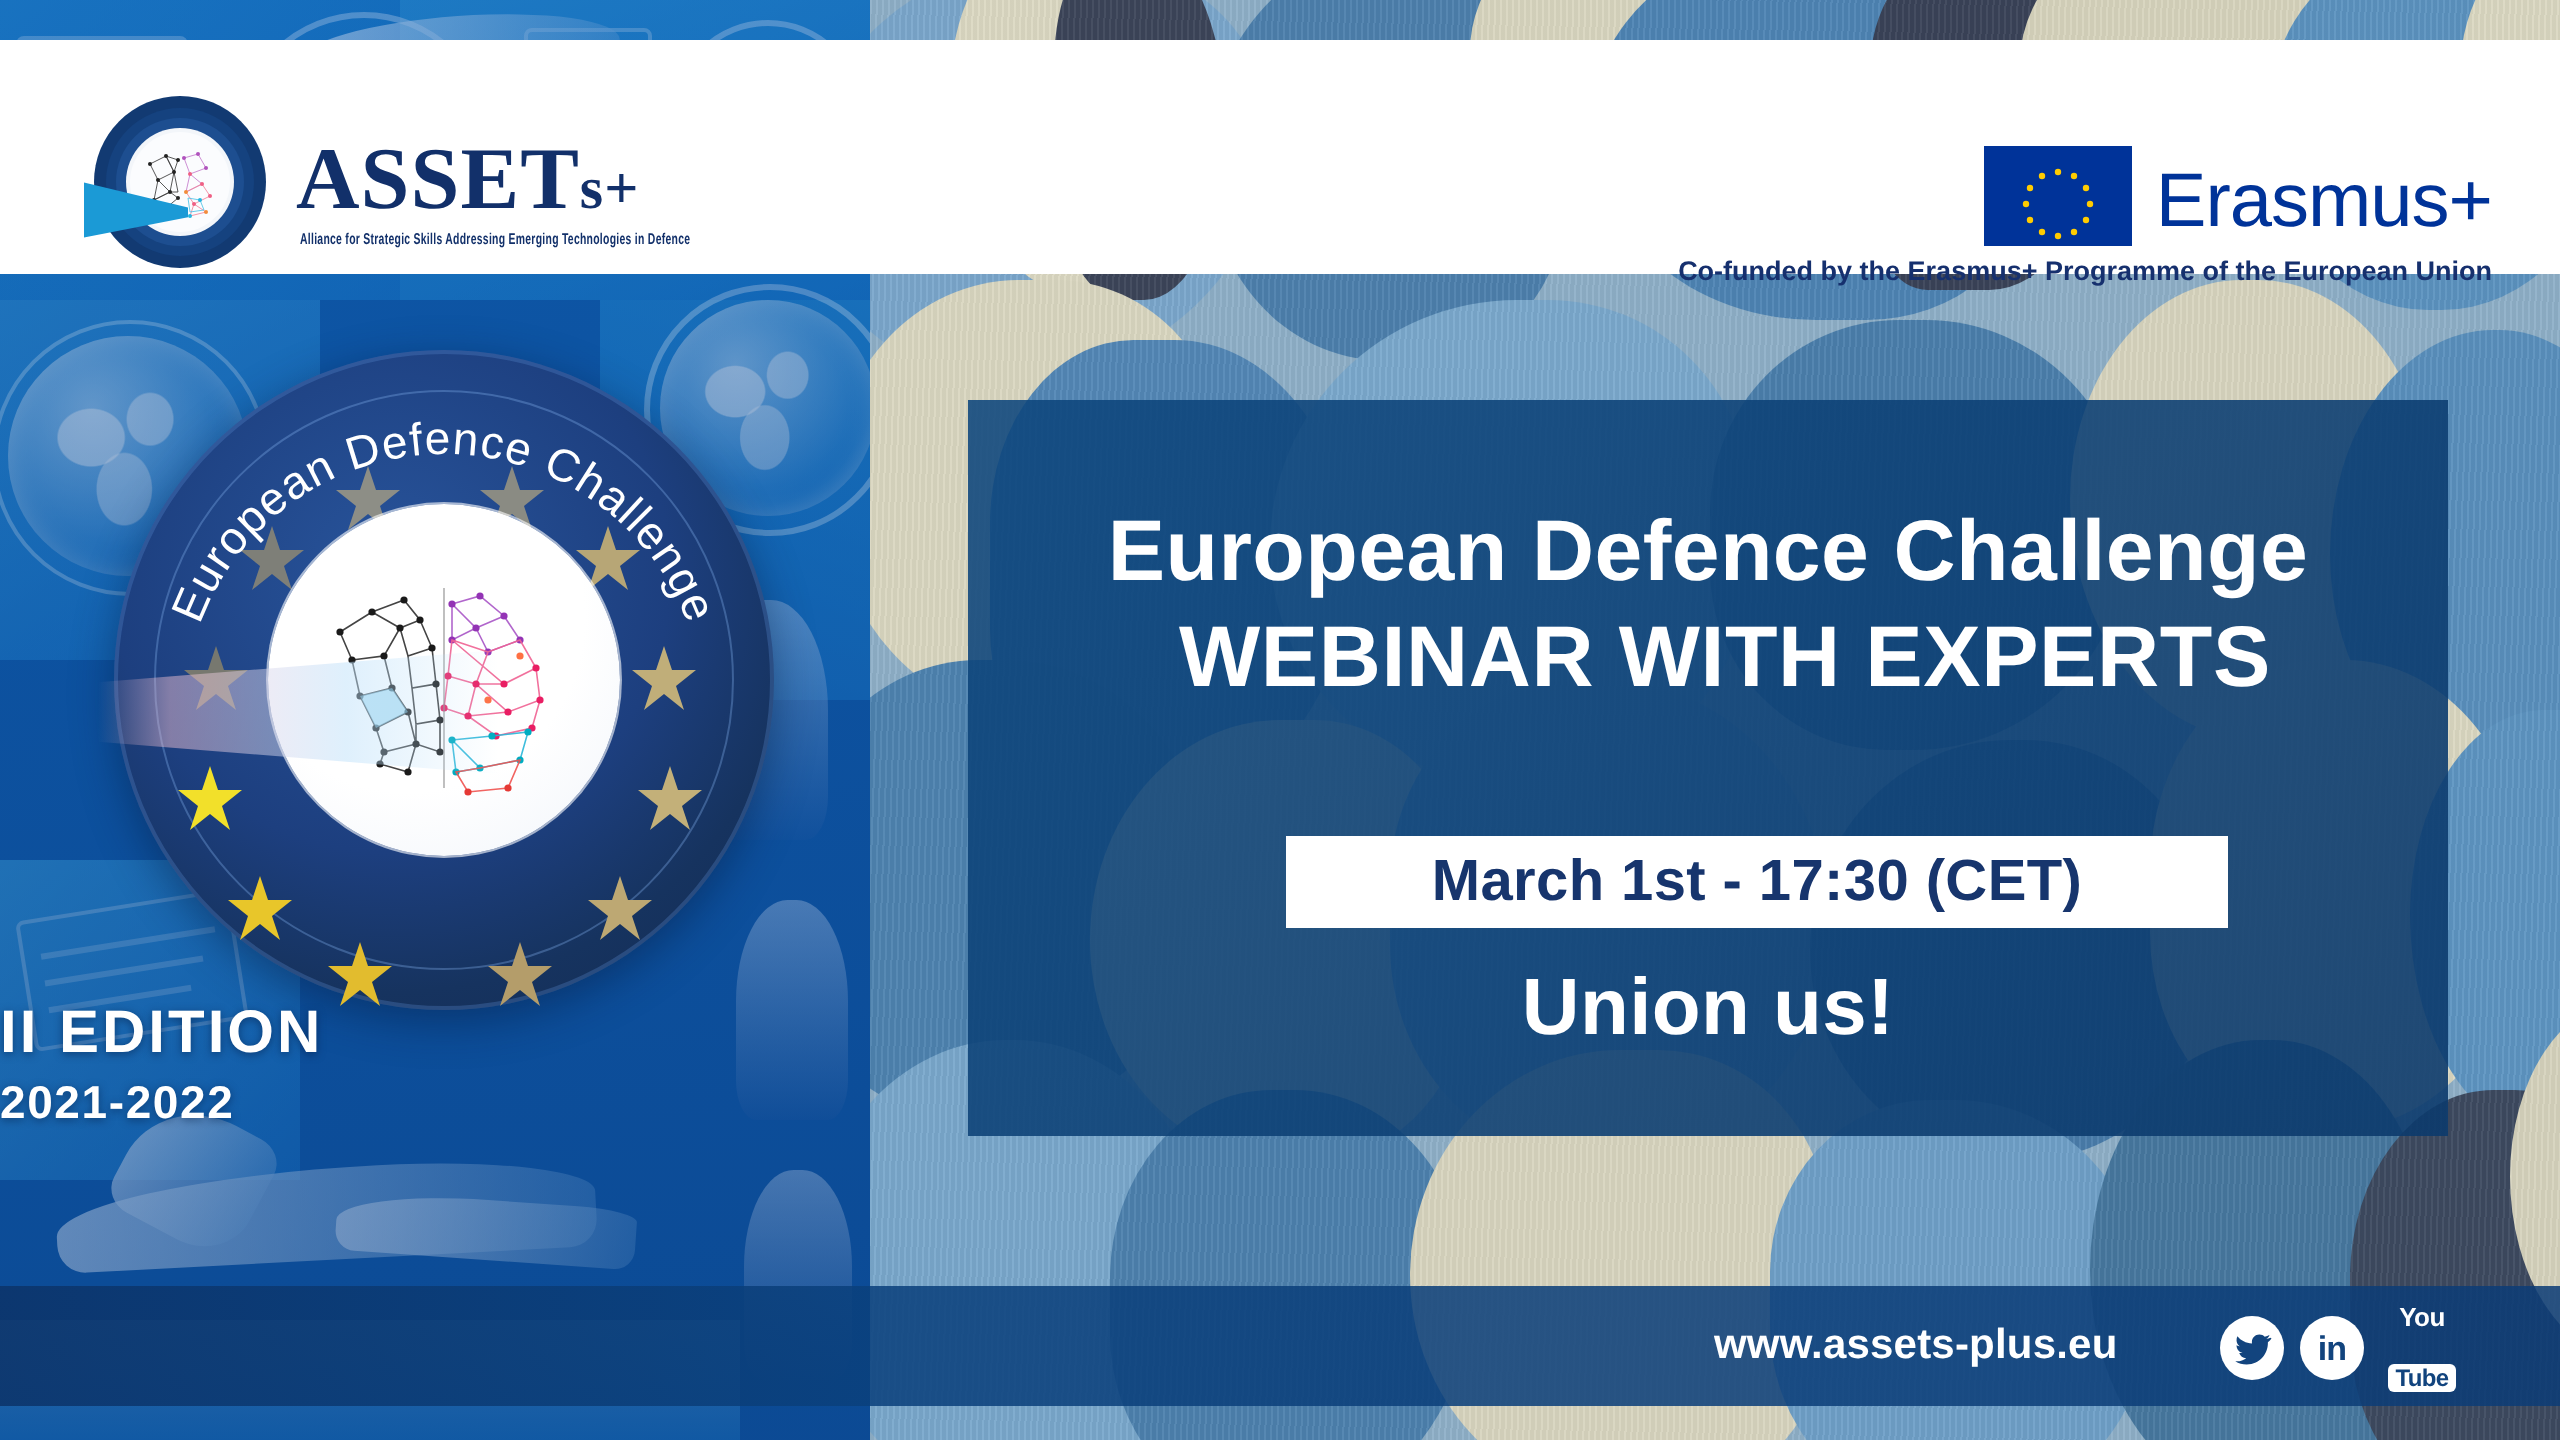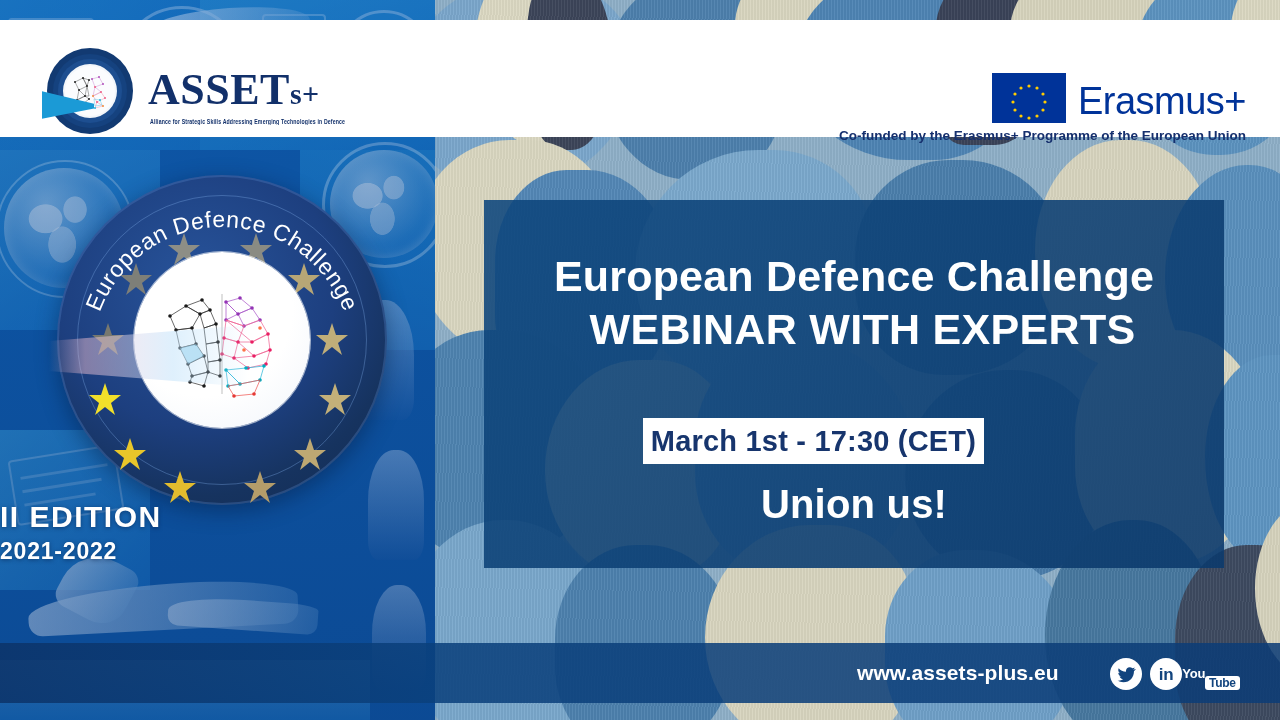--- a/index.html
+++ b/index.html
@@ -218,21 +218,21 @@
     position:absolute; left:0; right:0; top:105px;
     font-family:"Liberation Sans", sans-serif;
     font-weight:700; font-size:43px; color:#ffffff; letter-spacing:.3px;padding-left:17px;
   }
   .msg-l3 {
     position:absolute; left:0; right:0; top:170px;
     font-family:"Liberation Sans", sans-serif;
     font-weight:700; font-size:28px; color:#ffffff; letter-spacing:.2px;
   }
   .msg-date {
-    position:absolute; left:159px; top:218px; width:341px; height:46px;
+    position:absolute; left:159px; top:218px; width:471px; height:46px;
     background:#ffffff;
     display:flex; align-items:center; justify-content:center;
   }
   .msg-date span {
     font-family:"Liberation Sans", sans-serif;
     font-weight:700; font-size:29px; color:#17356d; letter-spacing:.2px;
   }
   .msg-l4 {
     position:absolute; left:0; right:0; top:282px;
     font-family:"Liberation Sans", sans-serif;
@@ -263,21 +263,21 @@
     width:32px; height:32px; border-radius:50%;
     background:#ffffff; display:flex; align-items:center; justify-content:center;
     flex:none;
   }
   .soc-in {
     font-family:"Liberation Sans", sans-serif;
     font-weight:700; font-size:17px; color:#12447e; line-height:1;
     letter-spacing:-.4px;
   }
   .yt {
-    width:42px; height:34px; display:flex; flex-direction:row;
+    width:42px; height:34px; display:flex; flex-direction:column;
     align-items:center; justify-content:center; flex:none;
   }
   .yt-you {
     font-family:"Liberation Sans", sans-serif;
     font-weight:700; font-size:13px; color:#ffffff; line-height:12px;
     letter-spacing:-.3px;
   }
   .yt-tube {
     margin-top:17px;
     background:#ffffff; color:#12447e;

